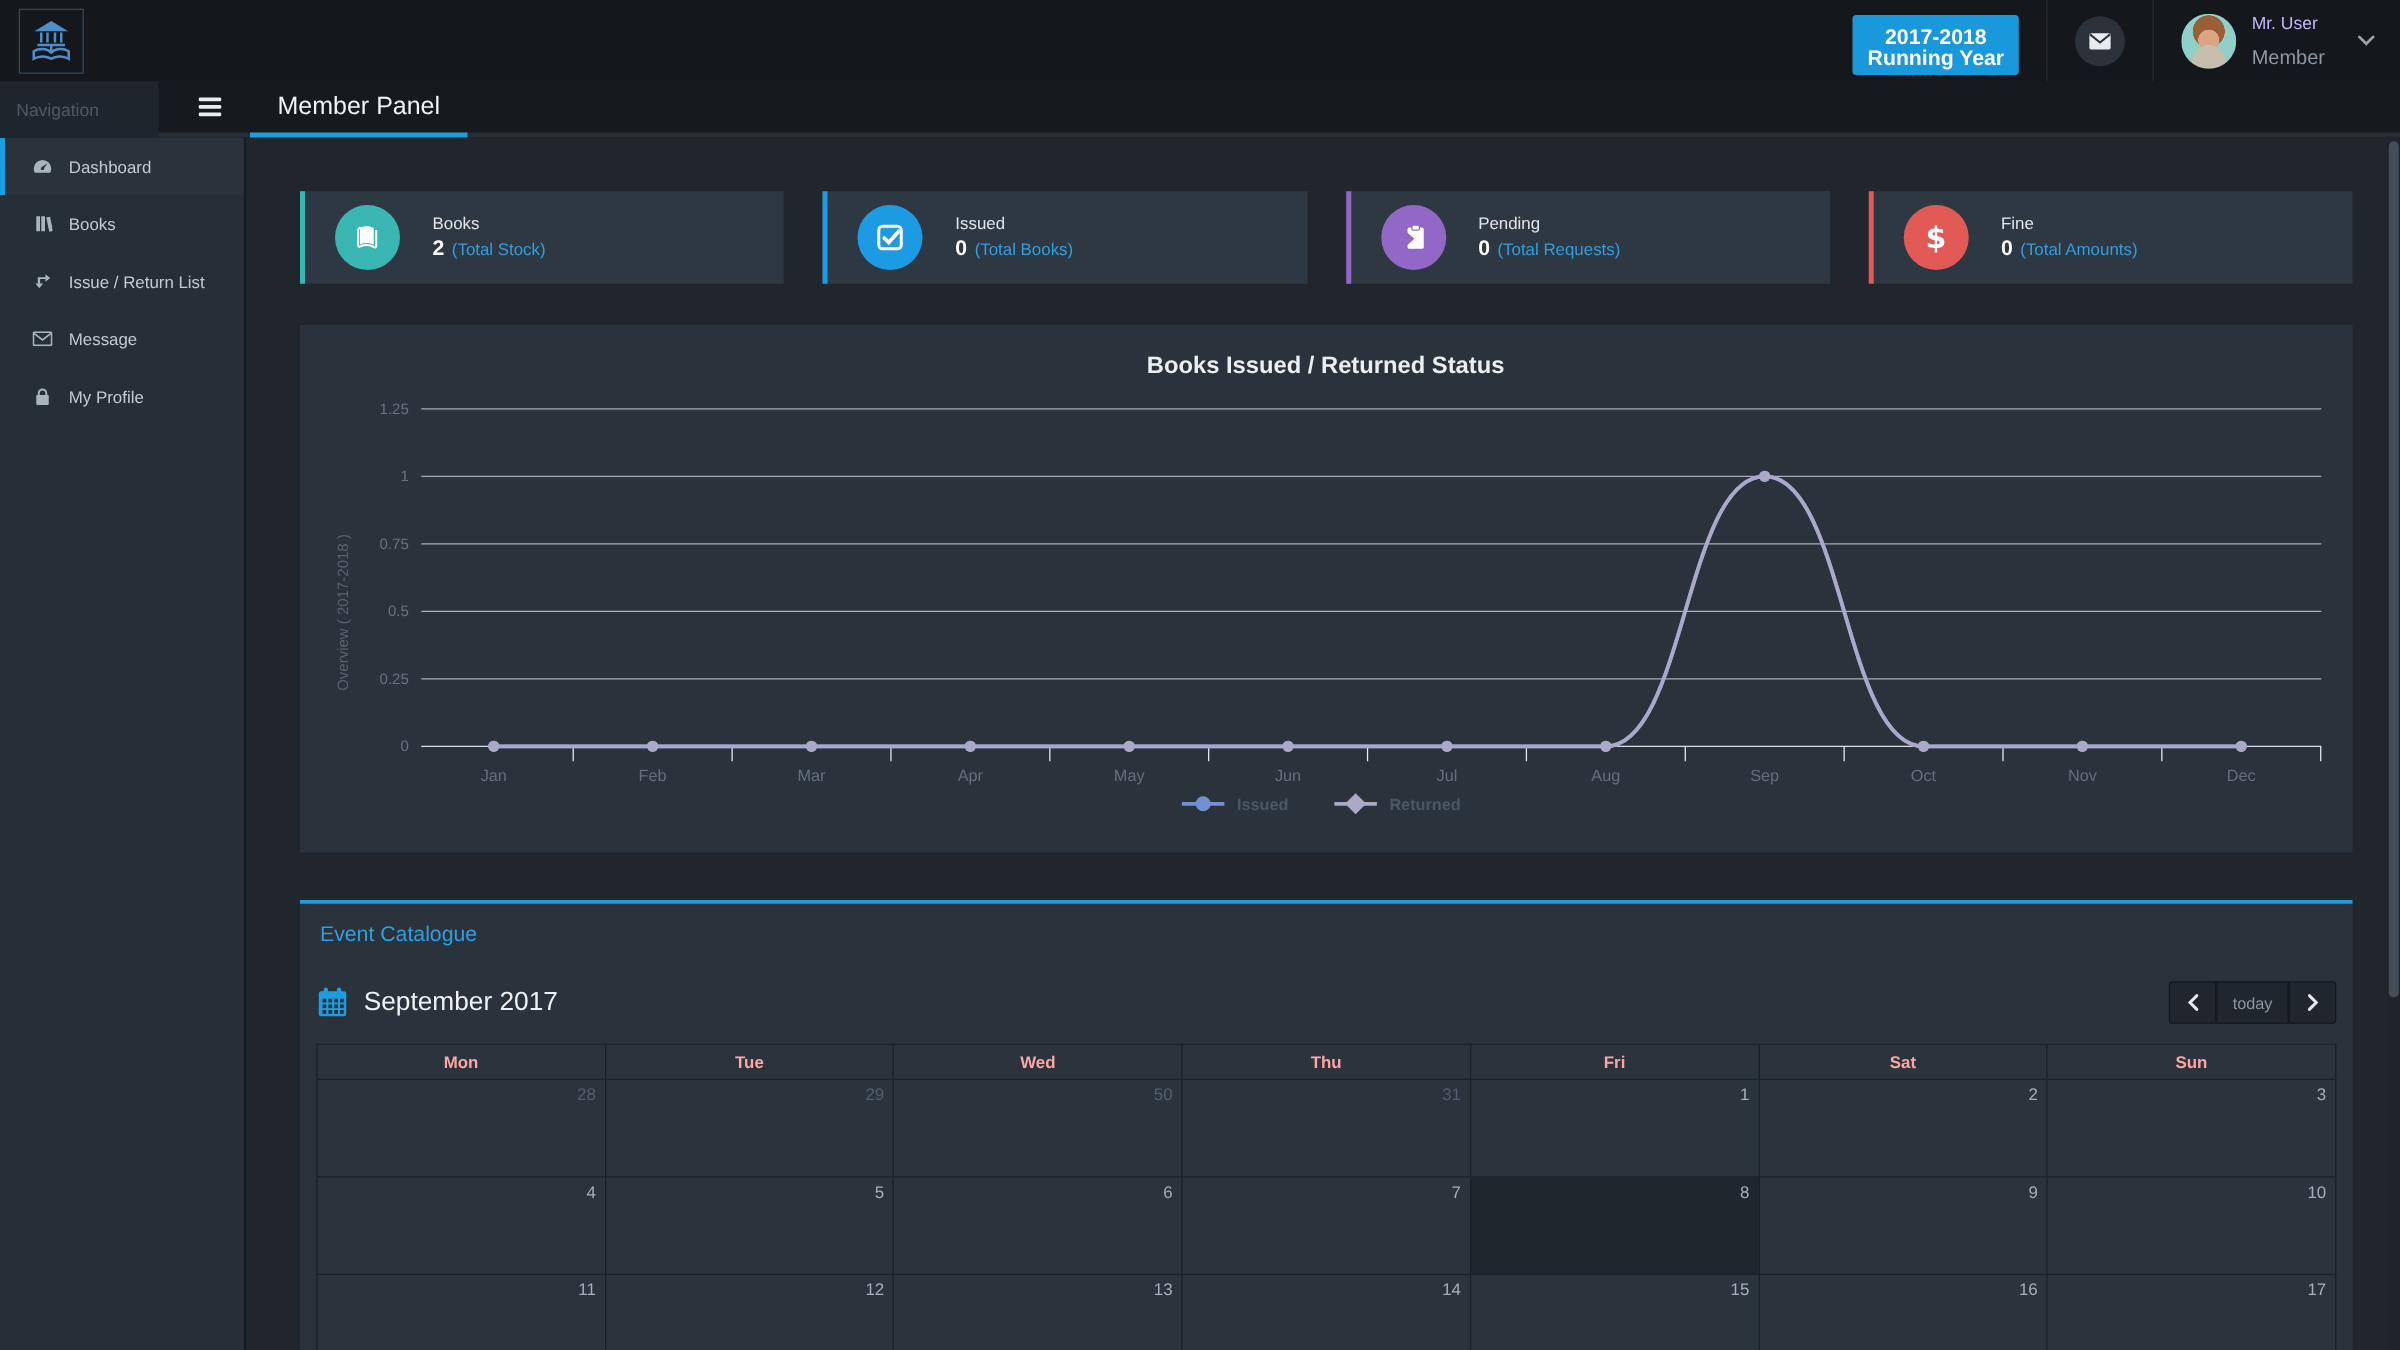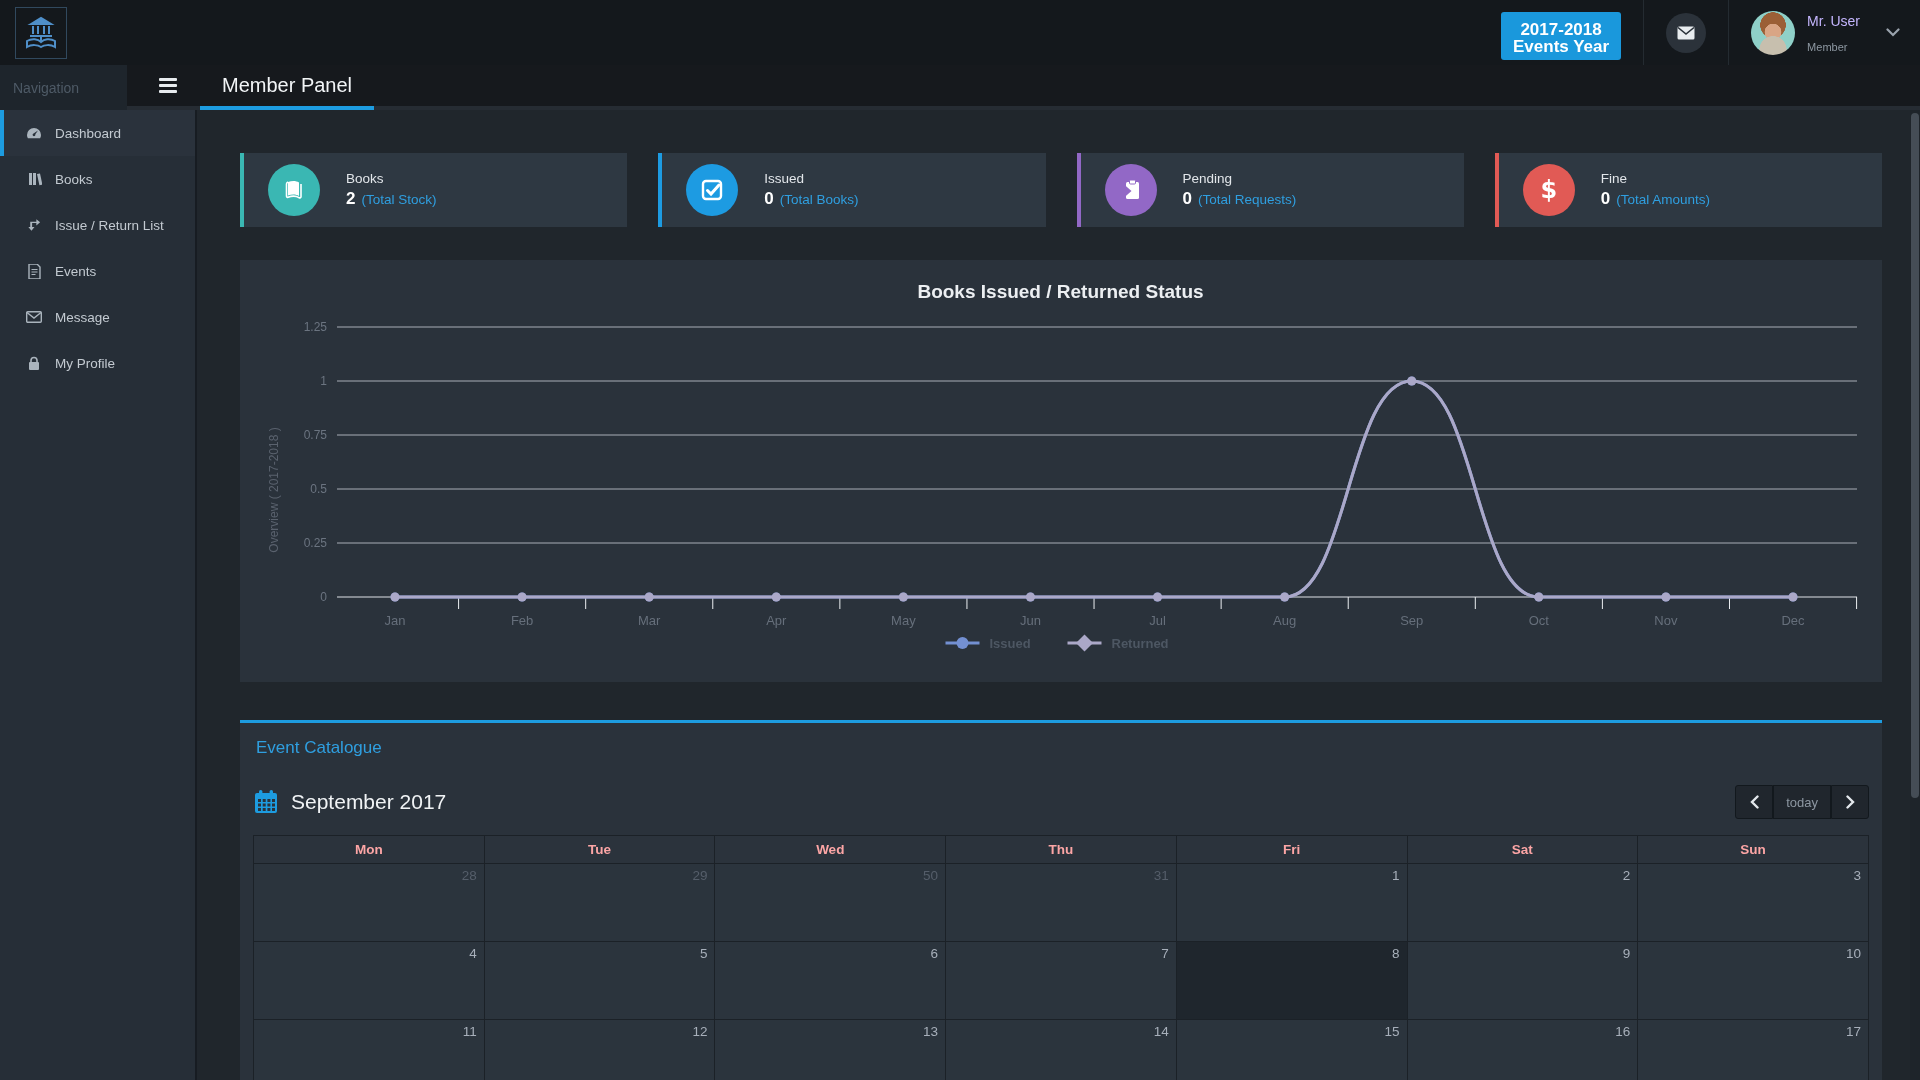--- a/index.html
+++ b/index.html
@@ -15,21 +15,21 @@
   .mail-btn { width:40px; height:40px; border-radius:50%; background:#2b323a; display:flex; align-items:center; justify-content:center; cursor:pointer; }
   .user-area { display:flex; align-items:center; gap:12px; cursor:pointer; }
   .avatar { width:44px; height:44px; border-radius:50%;
     background:
       radial-gradient(circle at 50% 88%, #c7bfae 0 30%, transparent 31%),
       radial-gradient(circle at 50% 48%, #d9a585 0 26%, transparent 27%),
       radial-gradient(circle at 50% 32%, #9b5f36 0 34%, transparent 35%),
       radial-gradient(circle at 50% 50%, #8fd0c8 0 70%, #7ec0b8 71%);
   }
   .user-meta .name { color:#c4b5fd; font-size:14px; }
-  .user-meta .role { color:#8d97a1; font-size:11px; margin-top:12px; }
+  .user-meta .role { color:#8d97a1; font-size:16px; margin-top:12px; }
   .caret { margin-left:14px; display:flex; align-items:center; }
 
   
   .navbar2 { position:absolute; left:0; top:65px; width:1920px; height:45px; background:#16191d; border-bottom:4px solid #262c33; z-index:25; }
   .nav-title-block { position:absolute; left:0; top:0; width:127px; height:45px; background:#1e252c; display:flex; align-items:center; padding-left:13px; }
   .nav-title-block span { color:#4e5a66; font-size:14px; }
   .hamburger { position:absolute; left:148px; top:0; width:40px; height:41px; display:flex; flex-direction:column; gap:3px; align-items:center; justify-content:center; cursor:pointer; }
   .hamburger i { display:block; width:18px; height:3px; background:#e8ecef; border-radius:1px; }
   .page-tab { position:absolute; left:200px; top:0; height:45px; padding:0 22px; display:flex; align-items:center; border-bottom:4px solid #1d9ce0; cursor:pointer; }
   .page-tab span { color:#f2f5f7; font-size:20px; }
@@ -90,21 +90,21 @@
         <path d="M11 12 V20 M16 12 V20 M22 12 V20 M27 12 V20"></path>
         <path d="M8 22 H30"></path>
         <path d="M19 22 V27"></path>
         <path d="M5 27 C10 24,16 25,19 28 C22 25,28 24,33 27 V33 C28 30,22 31,19 33 C16 31,10 30,5 33 Z" fill="none"></path>
       </g>
     </svg>
   </div>
   <div class="topbar-right">
     <button class="year-btn">
       <span>2017-2018</span><br>
-      <span>Events Year</span>
+      <span>Running Year</span>
     </button>
     <div class="tb-sep"></div>
     <div class="mail-btn">
       <svg width="18" height="14" viewBox="0 0 18 14">
         <rect x="0.5" y="0.5" width="17" height="13" rx="1.5" fill="#e8ecef"></rect>
         <path d="M1 1.5 L9 8 L17 1.5" fill="none" stroke="#2b323a" stroke-width="1.6"></path>
       </svg>
     </div>
     <div class="tb-sep"></div>
     <div class="user-area">
@@ -156,29 +156,20 @@
         <span>Books</span>
       </div>
       <div class="side-item">
         <span class="s-ico">
           <svg width="17" height="14" viewBox="0 0 17 14">
             <path d="M4 10V4h6V2l3.5 3L10 8V6H6v4h3l-3.5 3L2 10h2z" fill="none"></path>
             <path d="M4.5 9V3.5H11V1l4 3.2-4 3.2V5H6.5V9H9l-3.2 4L2.5 9h2z" fill="#aab4bd"></path>
           </svg>
         </span>
         <span>Issue / Return List</span>
-      </div>
-      <div class="side-item">
-        <span class="s-ico">
-          <svg width="13" height="15" viewBox="0 0 13 15">
-            <path d="M1 0h8l3 3v12H1z" fill="none" stroke="#aab4bd" stroke-width="1.4"></path>
-            <path d="M3.5 5.5h6M3.5 8h6M3.5 10.5h4" stroke="#aab4bd" stroke-width="1.2"></path>
-          </svg>
-        </span>
-        <span>Events</span>
       </div>
       <div class="side-item">
         <span class="s-ico">
           <svg width="16" height="12" viewBox="0 0 16 12">
             <rect x="0.7" y="0.7" width="14.6" height="10.6" rx="1" fill="none" stroke="#aab4bd" stroke-width="1.4"></rect>
             <path d="M1 1.5 L8 7 L15 1.5" fill="none" stroke="#aab4bd" stroke-width="1.4"></path>
           </svg>
         </span>
         <span>Message</span>
       </div>

